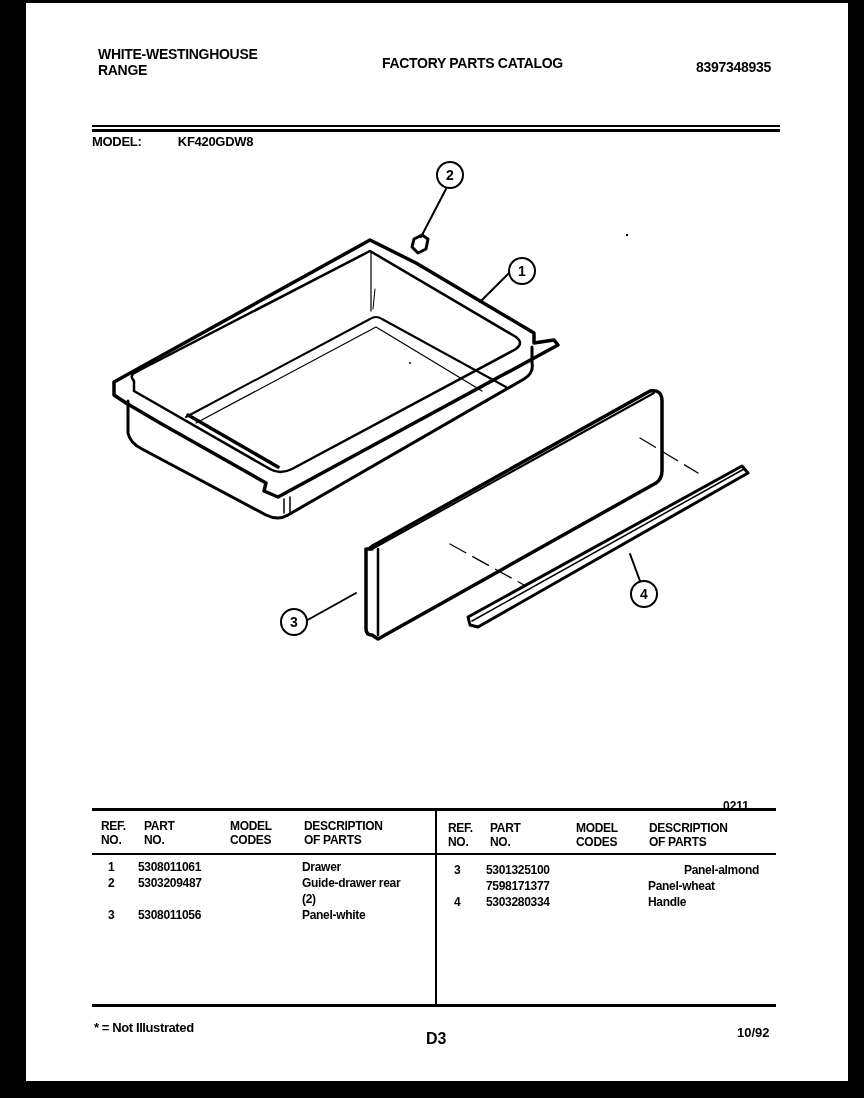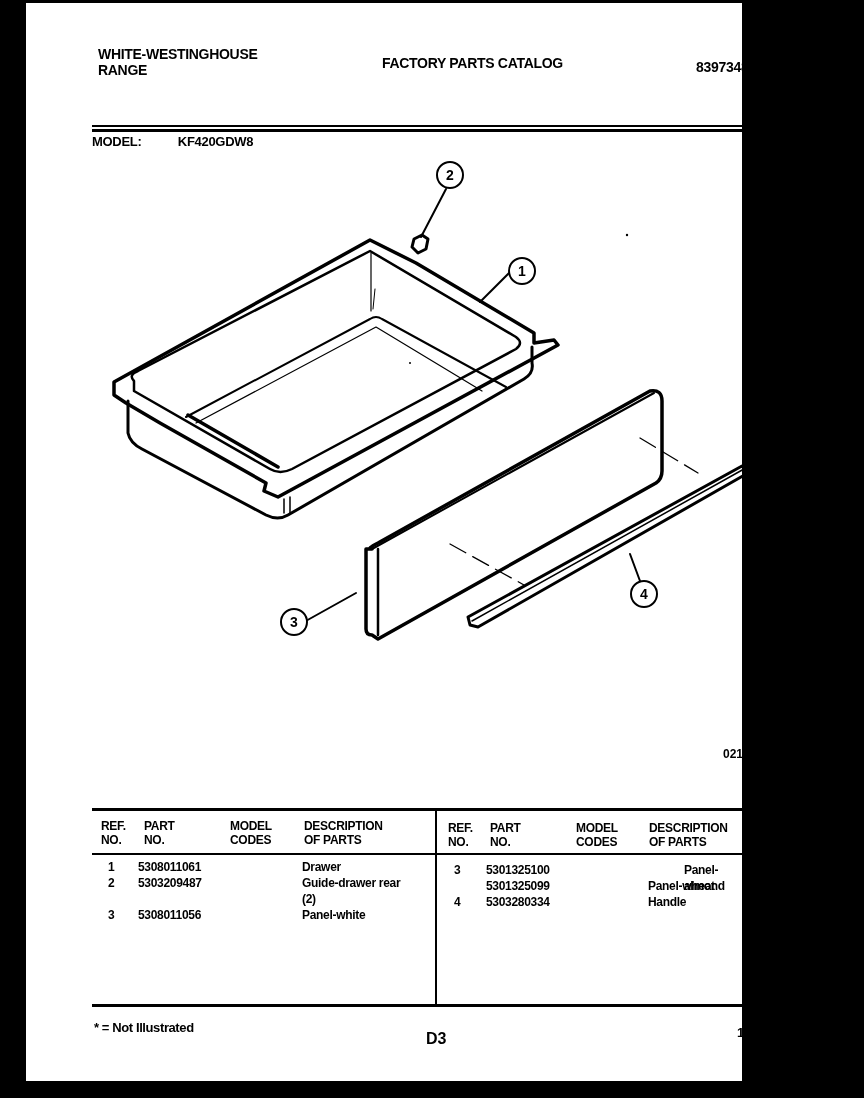--- a/index.html
+++ b/index.html
@@ -1,21 +1,21 @@
 <!DOCTYPE html>
 <html><head>
 <meta charset="utf-8">
 <style>
   html, body { margin: 0; padding: 0; }
   body {
     width: 864px; height: 1098px; background: #000; position: relative; overflow: hidden;
     font-family: "Liberation Sans", "DejaVu Sans", sans-serif; color: #000;
   }
   .page {
-    position: absolute; left: 26px; top: 3px; width: 716px; height: 1078px;
+    position: absolute; left: 26px; top: 3px; width: 822px; height: 1078px;
     background: #fff;
   }
   .abs { position: absolute; }
   .bold { font-weight: bold; }
   .hdr { font-size: 14px; font-weight: bold; letter-spacing: -0.3px; line-height: 16px; }
   .rule { position: absolute; background: #000; }
   .th { position: absolute; font-size: 12px; font-weight: bold; line-height: 14px; letter-spacing: -0.3px; }
   .td { position: absolute; font-size: 12px; font-weight: bold; line-height: 16px; letter-spacing: -0.3px; }
   .callout { position:absolute; width: 28px; height: 28px; border: 2px solid #000; border-radius: 50%;
     background:#fff; box-sizing: border-box; font-size: 14px; font-weight: bold; text-align:center; line-height: 24px; }
@@ -89,21 +89,21 @@
       <circle cx="384" cy="360" r="1"></circle>
       <circle cx="704" cy="745" r="1.5"></circle>
     </g>
   </svg>
 
   <div class="callout" style="left:410px; top:158px;">2</div>
   <div class="callout" style="left:482px; top:254px;">1</div>
   <div class="callout" style="left:254px; top:605px;">3</div>
   <div class="callout" style="left:604px; top:577px;">4</div>
 
-  <div class="abs bold" style="left:697px; top:744px; font-size:12px;">0211</div>
+  <div class="abs bold" style="left:697px; top:796px; font-size:12px;">0211</div>
 
   <div class="rule" style="left:66px; top:805px; width:684px; height:3px;"></div>
   <div class="rule" style="left:66px; top:850px; width:684px; height:2px;"></div>
   <div class="rule" style="left:409px; top:805px; width:2px; height:198px;"></div>
   <div class="rule" style="left:66px; top:1001px; width:684px; height:3px;"></div>
 
   <div class="th" style="left:75px; top:816px;">
     <div>REF.</div>
       <div>NO.</div>
   </div>
@@ -155,21 +155,21 @@
     <div>DESCRIPTION</div>
       <div>OF PARTS</div>
   </div>
 
   <div>
     <div class="td" style="left:428px; top:859px;">3</div>
     <div class="td" style="left:460px; top:859px;">5301325100</div>
     <div class="td" style="left:622px; top:859px;margin-left:36px;">Panel-almond</div>
   </div>
   <div>
-    <div class="td" style="left:460px; top:875px;">5301325099</div>
+    <div class="td" style="left:460px; top:875px;">7598171377</div>
     <div class="td" style="left:622px; top:875px;">Panel-wheat</div>
   </div>
   <div>
     <div class="td" style="left:428px; top:891px;">4</div>
     <div class="td" style="left:460px; top:891px;">5303280334</div>
     <div class="td" style="left:622px; top:891px;">Handle</div>
   </div>
 
   <div class="abs bold" style="left:68px; top:1017px; font-size:13px; letter-spacing:-0.4px;">* = Not Illustrated</div>
   <div class="abs bold" style="left:400px; top:1027px; font-size:16px;">D3</div>

